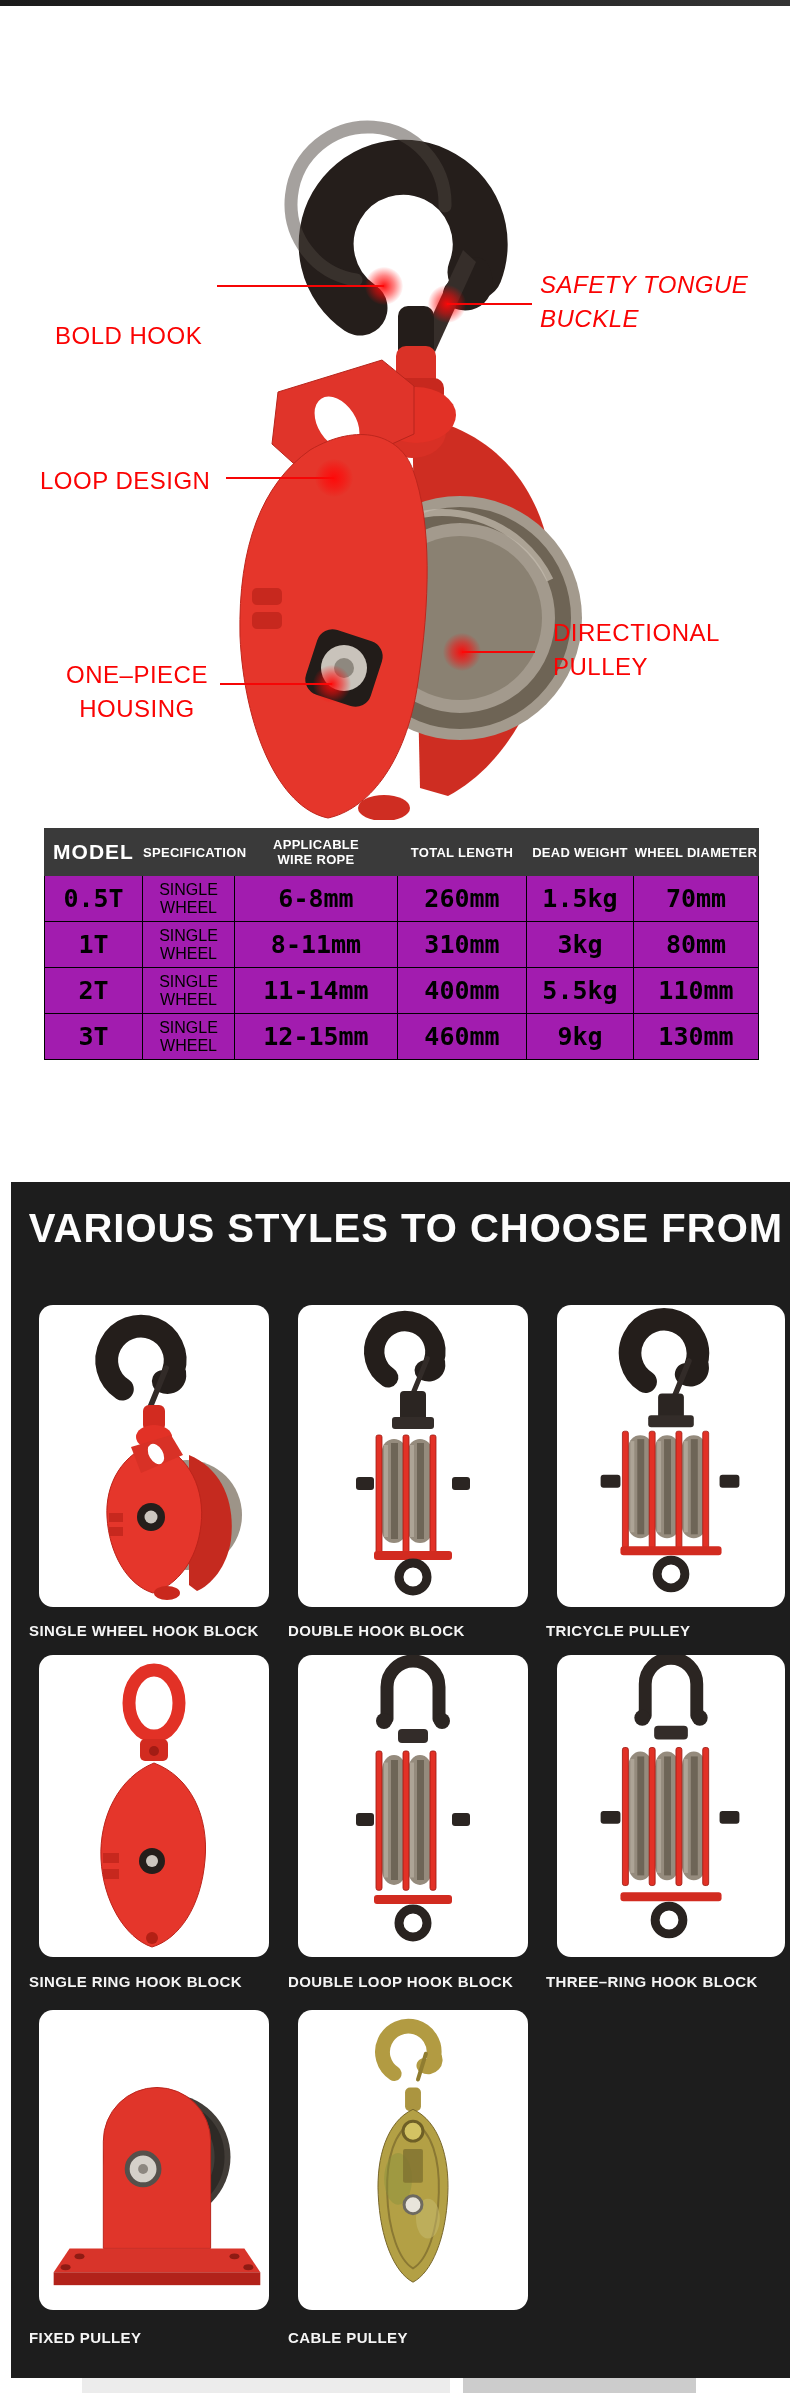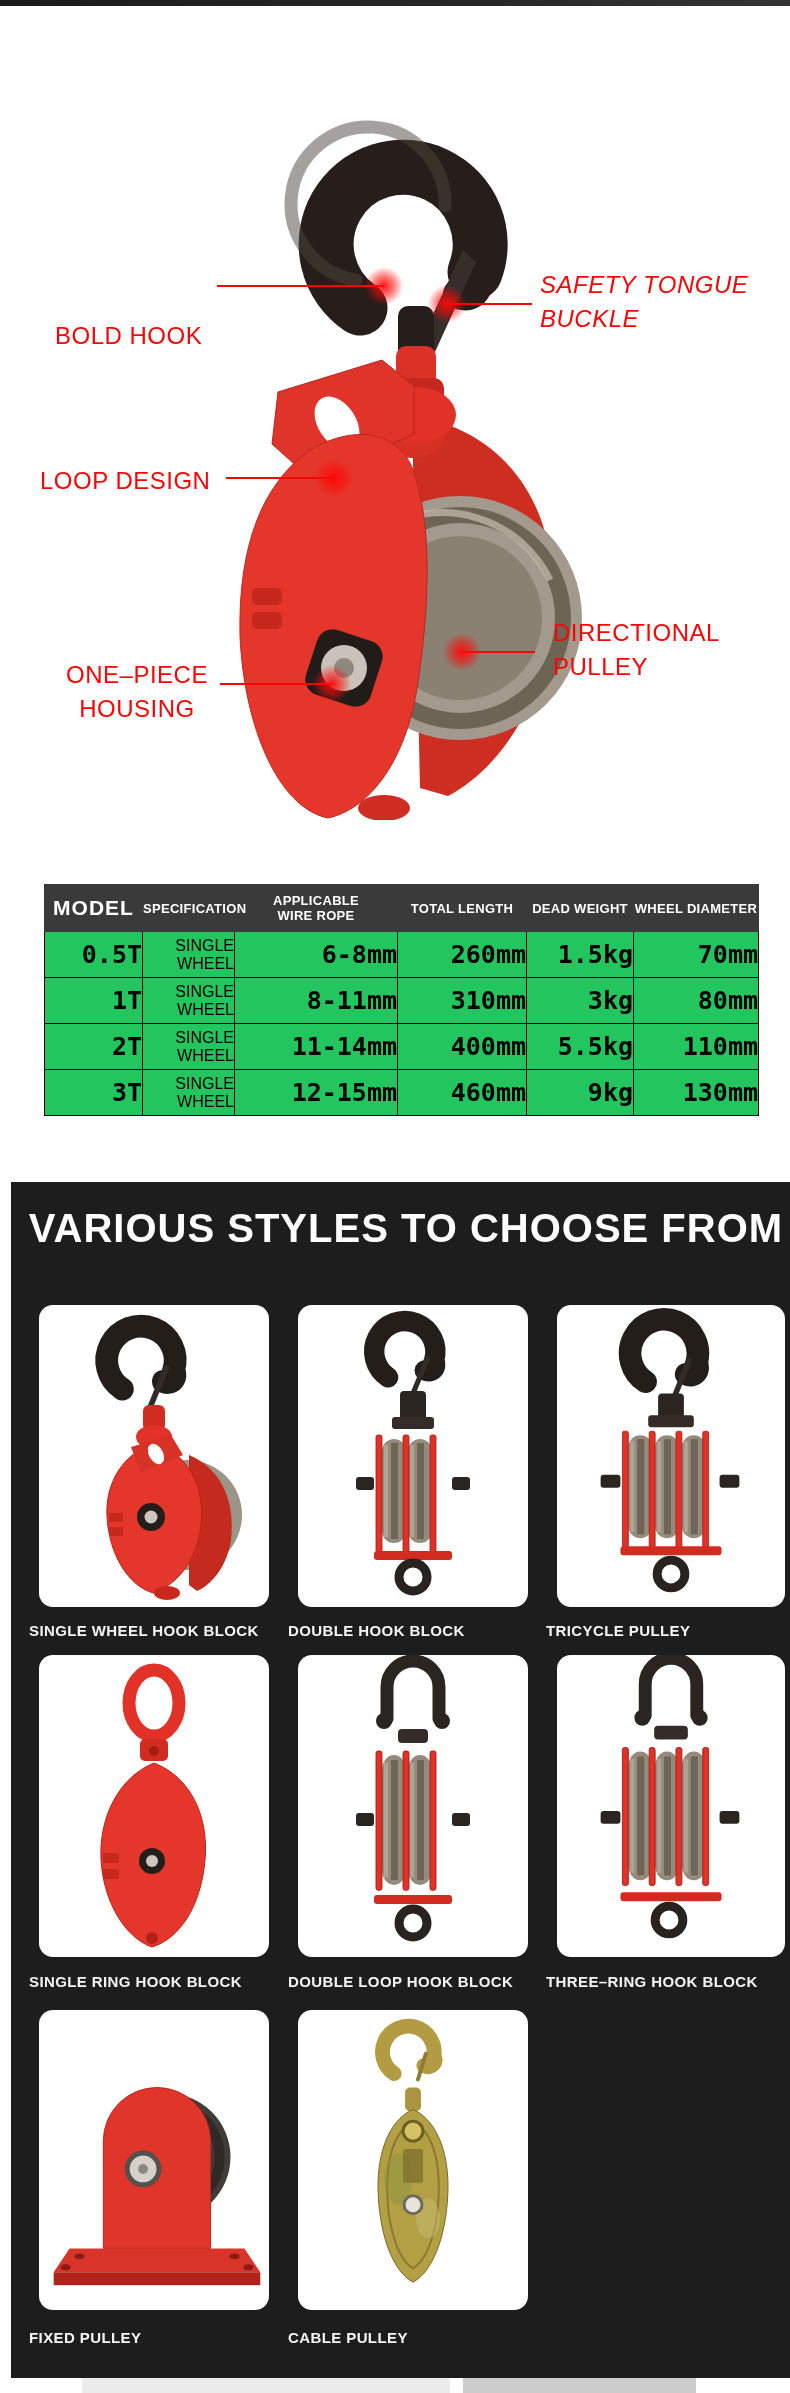--- a/index.html
+++ b/index.html
@@ -11,27 +11,27 @@
               font-size:42px;font-weight:600;letter-spacing:4px;color:#0c0c0c;}
   .hero{position:absolute;left:0;top:120px;width:790px;height:716px;}
   .hero-img{position:absolute;left:160px;top:0;width:480px;height:700px;}
   .ann{position:absolute;color:#fa0303;font-size:24px;font-weight:500;letter-spacing:.5px;
        line-height:34px;white-space:nowrap;}
   .ann.center{text-align:center;}
   .leader{position:absolute;height:2px;background:#f60505;}
   .dot{position:absolute;width:38px;height:38px;border-radius:50%;transform:translate(-50%,-50%);
        background:radial-gradient(circle,rgba(255,8,8,.95) 0%,rgba(255,8,8,.5) 38%,rgba(255,8,8,0) 72%);}
   
-  .spec-table{position:absolute;left:44px;top:884px;width:714px;border-collapse:collapse;table-layout:fixed;padding-left:26px;}
+  .spec-table{position:absolute;left:44px;top:828px;width:714px;border-collapse:collapse;table-layout:fixed;padding-left:26px;}
   .spec-table th{background:#3a3a3a;color:#ffffff;font-weight:bold;height:46px;border:1px solid #3a3a3a;
                  font-size:13px;letter-spacing:.3px;text-align:center;vertical-align:middle;padding:0;}
   .spec-table th.model-h{font-size:21px;letter-spacing:1px;}
   .spec-table th .wrap{display:inline-block;max-width:105px;line-height:15px;}
-  .spec-table td{border:1px solid #000;height:45px;text-align:right;vertical-align:middle;
-                 background:#22c55e;color:#000;padding:0;}
+  .spec-table td{border:1px solid #000;height:45px;text-align:center;vertical-align:middle;
+                 background:#a21caf;color:#000;padding:0;}
   td.num{font-family:"DejaVu Sans Mono",monospace;font-weight:bold;font-size:25px;}
   td.spec{font-size:16px;line-height:18px;}
   
   .styles{position:absolute;left:11px;top:1182px;width:790px;height:1196px;background:#1d1d1d;}
   .styles-title{position:absolute;left:0;top:24px;width:790px;margin:0;text-align:center;color:#fdfdfd;
                 font-size:40px;font-weight:600;letter-spacing:1px;}
   .card{position:absolute;width:230px;height:302px;background:#ffffff;border-radius:14px;overflow:hidden;}
   .card svg{display:block;width:100%;height:100%;}
   .card-label{position:absolute;width:250px;color:#f5f5f5;font-size:15px;font-weight:bold;
               letter-spacing:.4px;text-align:left;white-space:nowrap;}

